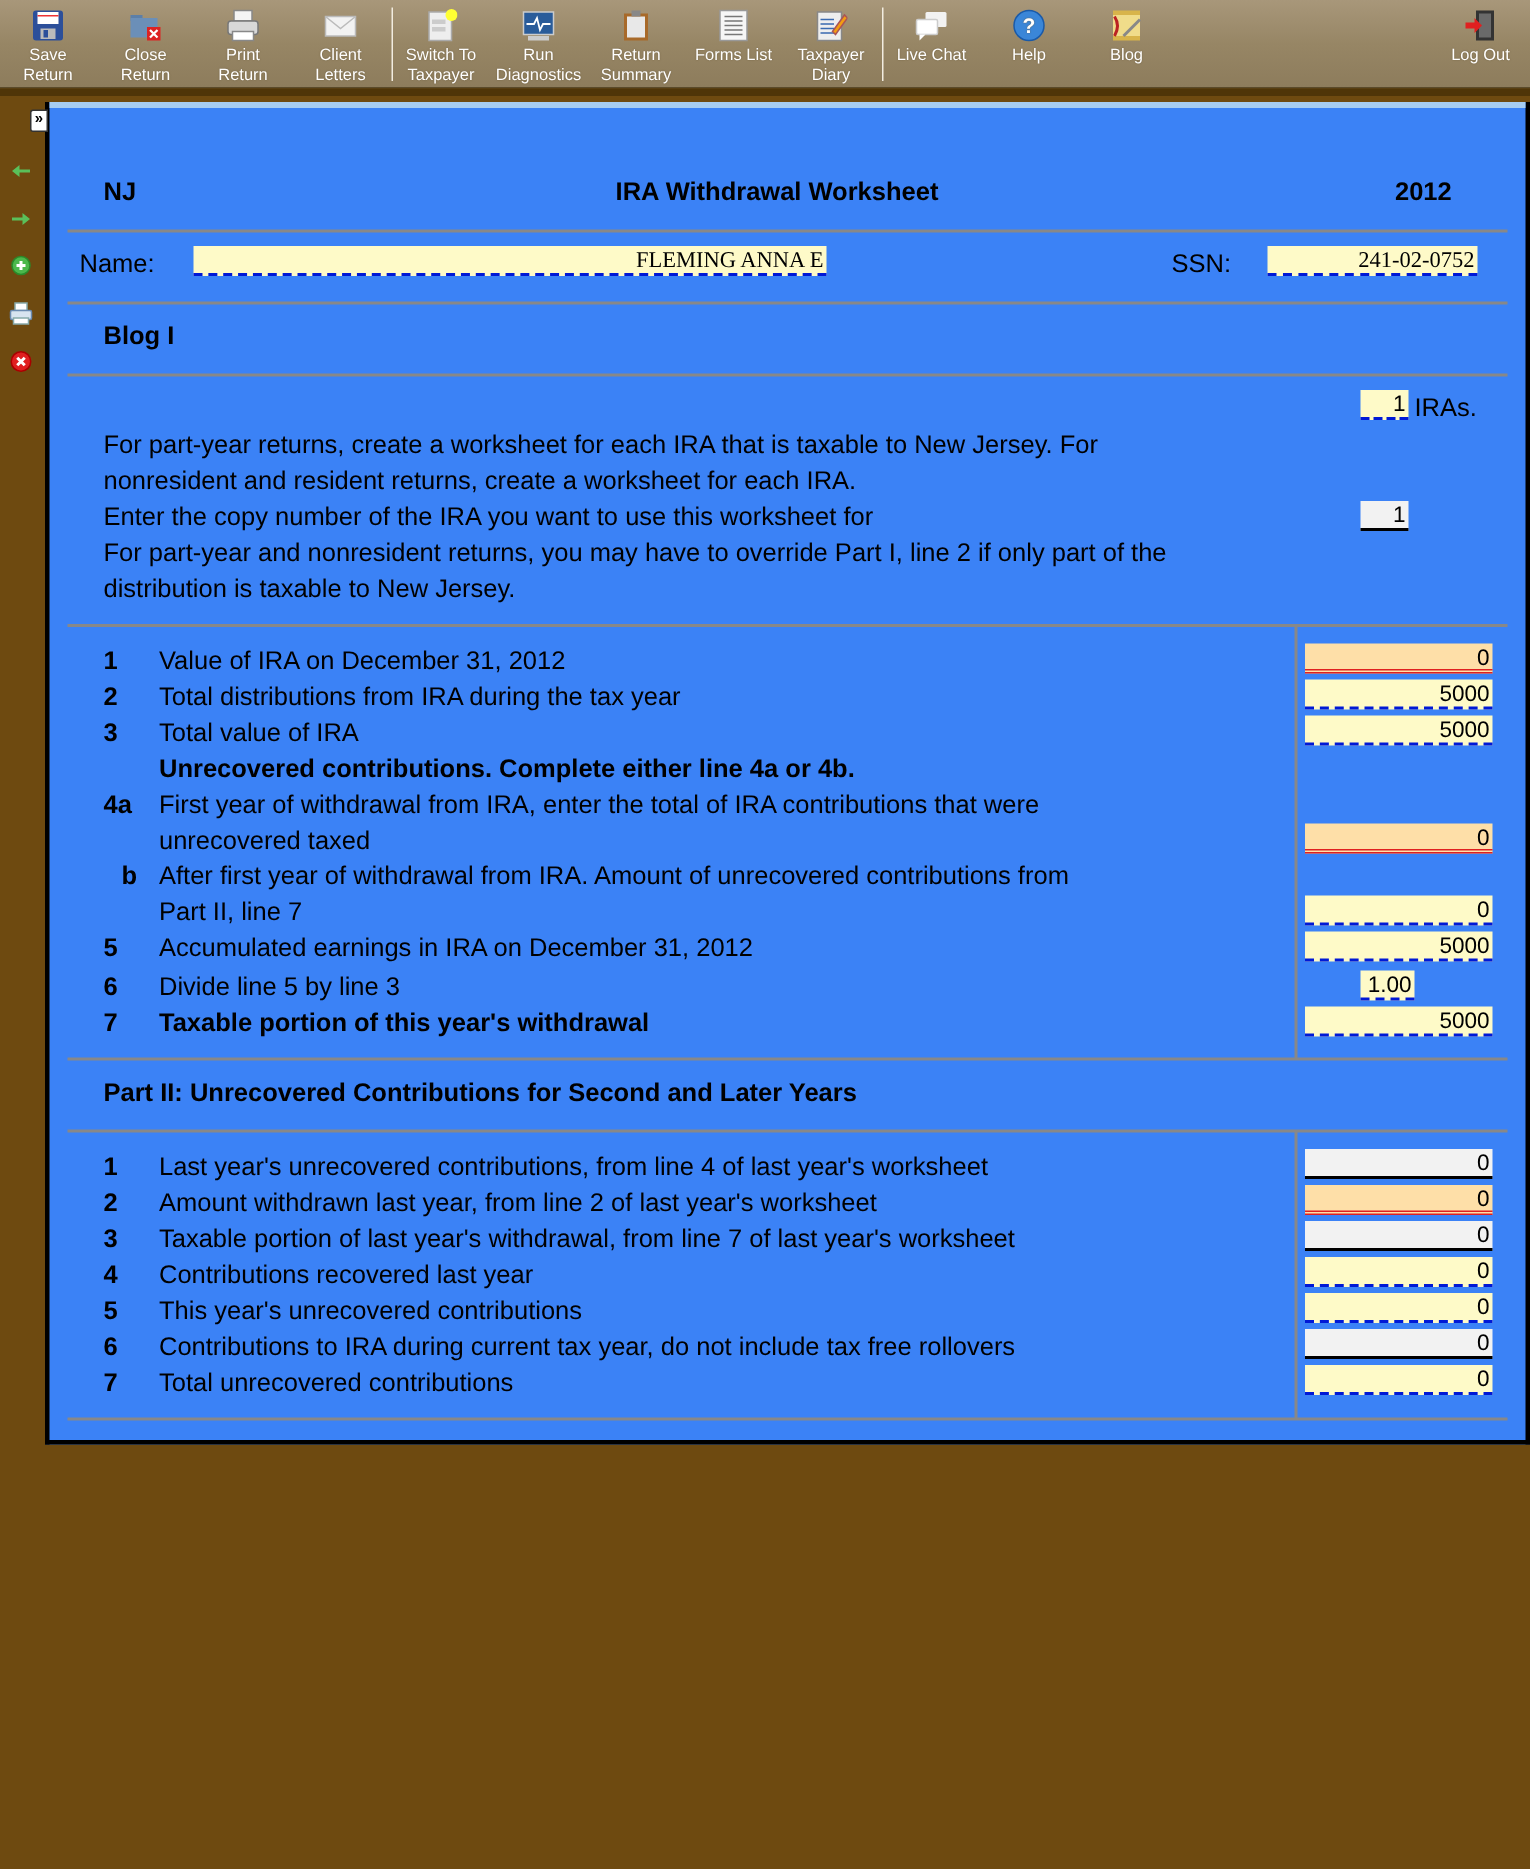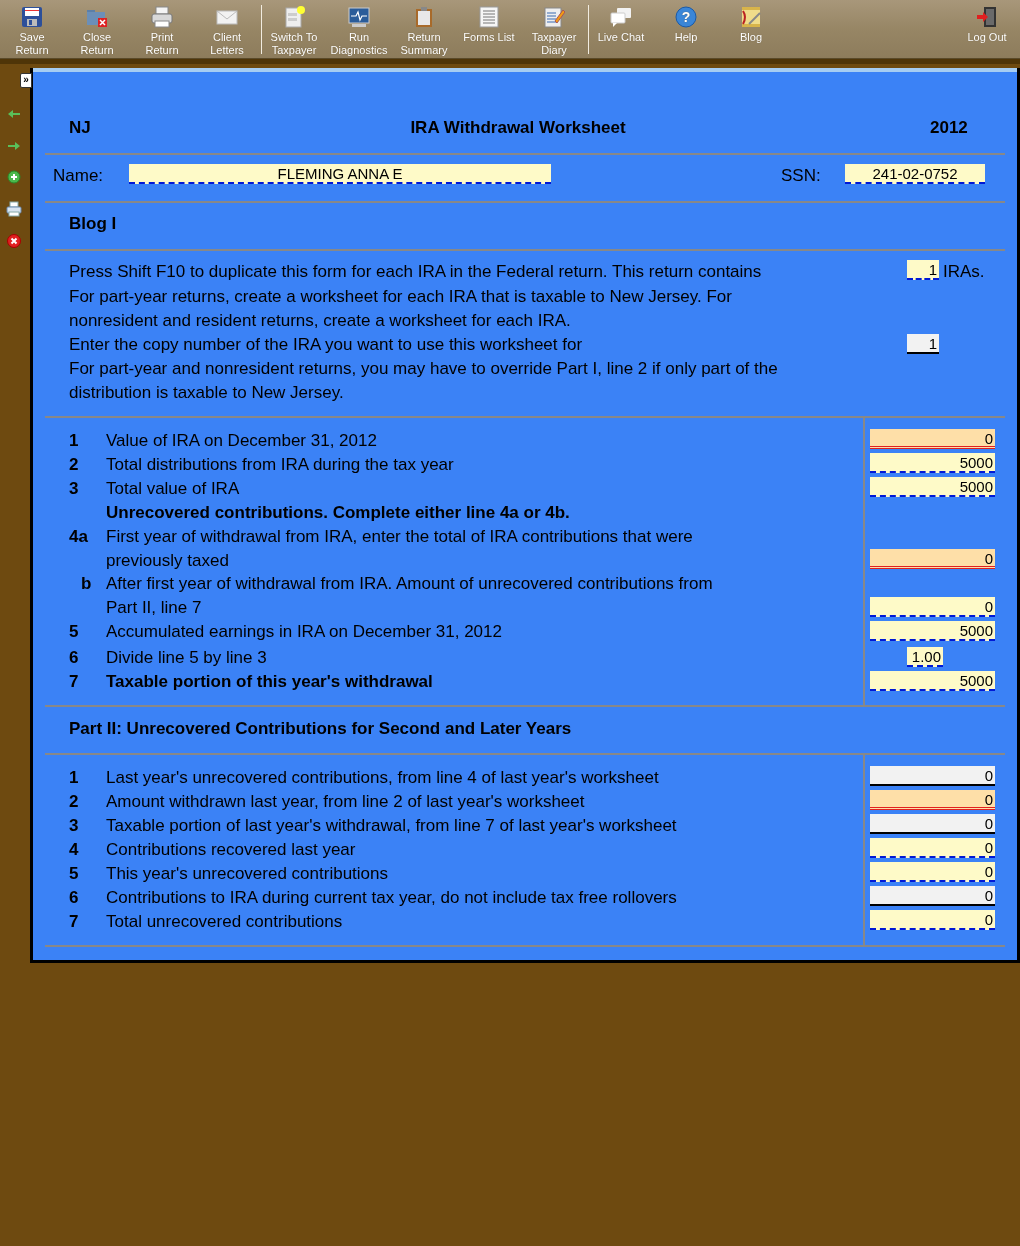--- a/index.html
+++ b/index.html
@@ -29,21 +29,21 @@
   .hdr { font-weight: bold; font-size: 17px; color: #000; }
   .txt { font-size: 17px; color: #000; white-space: nowrap; }
   .bold { font-weight: bold; }
   .hr { position: absolute; height: 2px; background: #888; }
   .vr { position: absolute; width: 2px; background: #888; }
 
   .field { position: absolute; height: 20px; font-size: 15px; line-height: 20px; text-align: right; padding-right: 2px; color: #000; cursor: text; }
   .f-yellow { background: #fefac8; border-bottom: 2px dashed #0019d6; }
   .f-orange { background: #fedfa8; border-bottom: 3px double #e02020; }
   .f-gray { background: #f2f2f2; border-bottom: 2px solid #000; }
-  .f-left { text-align: center; padding-left: 2px; }
+  .f-left { text-align: right; padding-left: 2px; font-family: Liberation Serif, serif; }
 </style>
 </head>
 <body>
 
 <div class="toolbar">
   <div class="tb-btn" style="left:0px">
     <span class="tb-icon">
       <svg width="22" height="22">
           <rect x="1" y="1" width="20" height="20" rx="2" fill="#2c4f9a"></rect>
           <rect x="4" y="2" width="14" height="8" fill="#fff"></rect>
@@ -221,21 +221,20 @@
 
   <div class="abs txt" style="left:20px; top:98px">Name:</div>
   <div class="field f-yellow f-left" style="left:96px; top:96px; width:422px">FLEMING ANNA E</div>
   <div class="abs txt" style="left:748px; top:98px">SSN:</div>
   <div class="field f-yellow f-left" style="left:812px; top:96px; width:140px">241-02-0752</div>
   <div class="hr" style="left:12px; width:960px; top:133px"></div>
 
   <div class="abs hdr" style="left:36px; top:146px">Blog I</div>
   <div class="hr" style="left:12px; width:960px; top:181px"></div>
 
-  <div class="abs txt" style="left:36px; top:194px">Press Shift F10 to duplicate this form for each IRA in the Federal return.  This return contains</div>
   <div class="field f-yellow" style="left:874px; top:192px; width:32px">1</div>
   <div class="abs txt" style="left:910px; top:194px">IRAs.</div>
   <div class="abs txt" style="left:36px; top:219px">For part-year returns,  create a worksheet for each IRA that is taxable to New Jersey.  For</div>
   <div class="abs txt" style="left:36px; top:267px">Enter the copy number of the IRA you want to use this worksheet for</div>
   <div class="abs txt" style="left:36px; top:243px">nonresident and resident returns,  create a worksheet for each IRA.</div>
   <div class="field f-gray" style="left:874px; top:266px; width:32px">1</div>
   <div class="abs txt" style="left:36px; top:291px">For part-year and nonresident returns,  you may have to override Part I,  line 2 if only part of the</div>
   <div class="abs txt" style="left:36px; top:315px">distribution is taxable to New Jersey.</div>
   <div class="hr" style="left:12px; width:960px; top:348px"></div>
 
@@ -250,21 +249,21 @@
   <div class="field f-yellow" style="left:837px; top:385px; width:125px">5000</div>
 
   <div class="abs txt bold" style="left:36px; top:411px">3</div>
   <div class="abs txt" style="left:73px; top:411px">Total value of IRA</div>
   <div class="field f-yellow" style="left:837px; top:409px; width:125px">5000</div>
 
   <div class="abs txt bold" style="left:73px; top:435px">Unrecovered contributions.   Complete either line 4a or 4b.</div>
 
   <div class="abs txt bold" style="left:36px; top:459px">4a</div>
   <div class="abs txt" style="left:73px; top:459px">First year of withdrawal from IRA,  enter the total of IRA contributions that were</div>
-  <div class="abs txt" style="left:73px; top:483px">previously taxed</div>
+  <div class="abs txt" style="left:73px; top:483px">unrecovered taxed</div>
   <div class="field f-orange" style="left:837px; top:481px; width:125px">0</div>
 
   <div class="abs txt bold" style="left:48px; top:506px">b</div>
   <div class="abs txt" style="left:73px; top:506px">After first year of withdrawal from IRA.  Amount of unrecovered contributions from</div>
   <div class="abs txt" style="left:73px; top:530px">Part II,  line 7</div>
   <div class="field f-yellow" style="left:837px; top:529px; width:125px">0</div>
 
   <div class="abs txt bold" style="left:36px; top:554px">5</div>
   <div class="abs txt" style="left:73px; top:554px">Accumulated earnings in IRA on December 31,  2012</div>
   <div class="field f-yellow" style="left:837px; top:553px; width:125px">5000</div>

